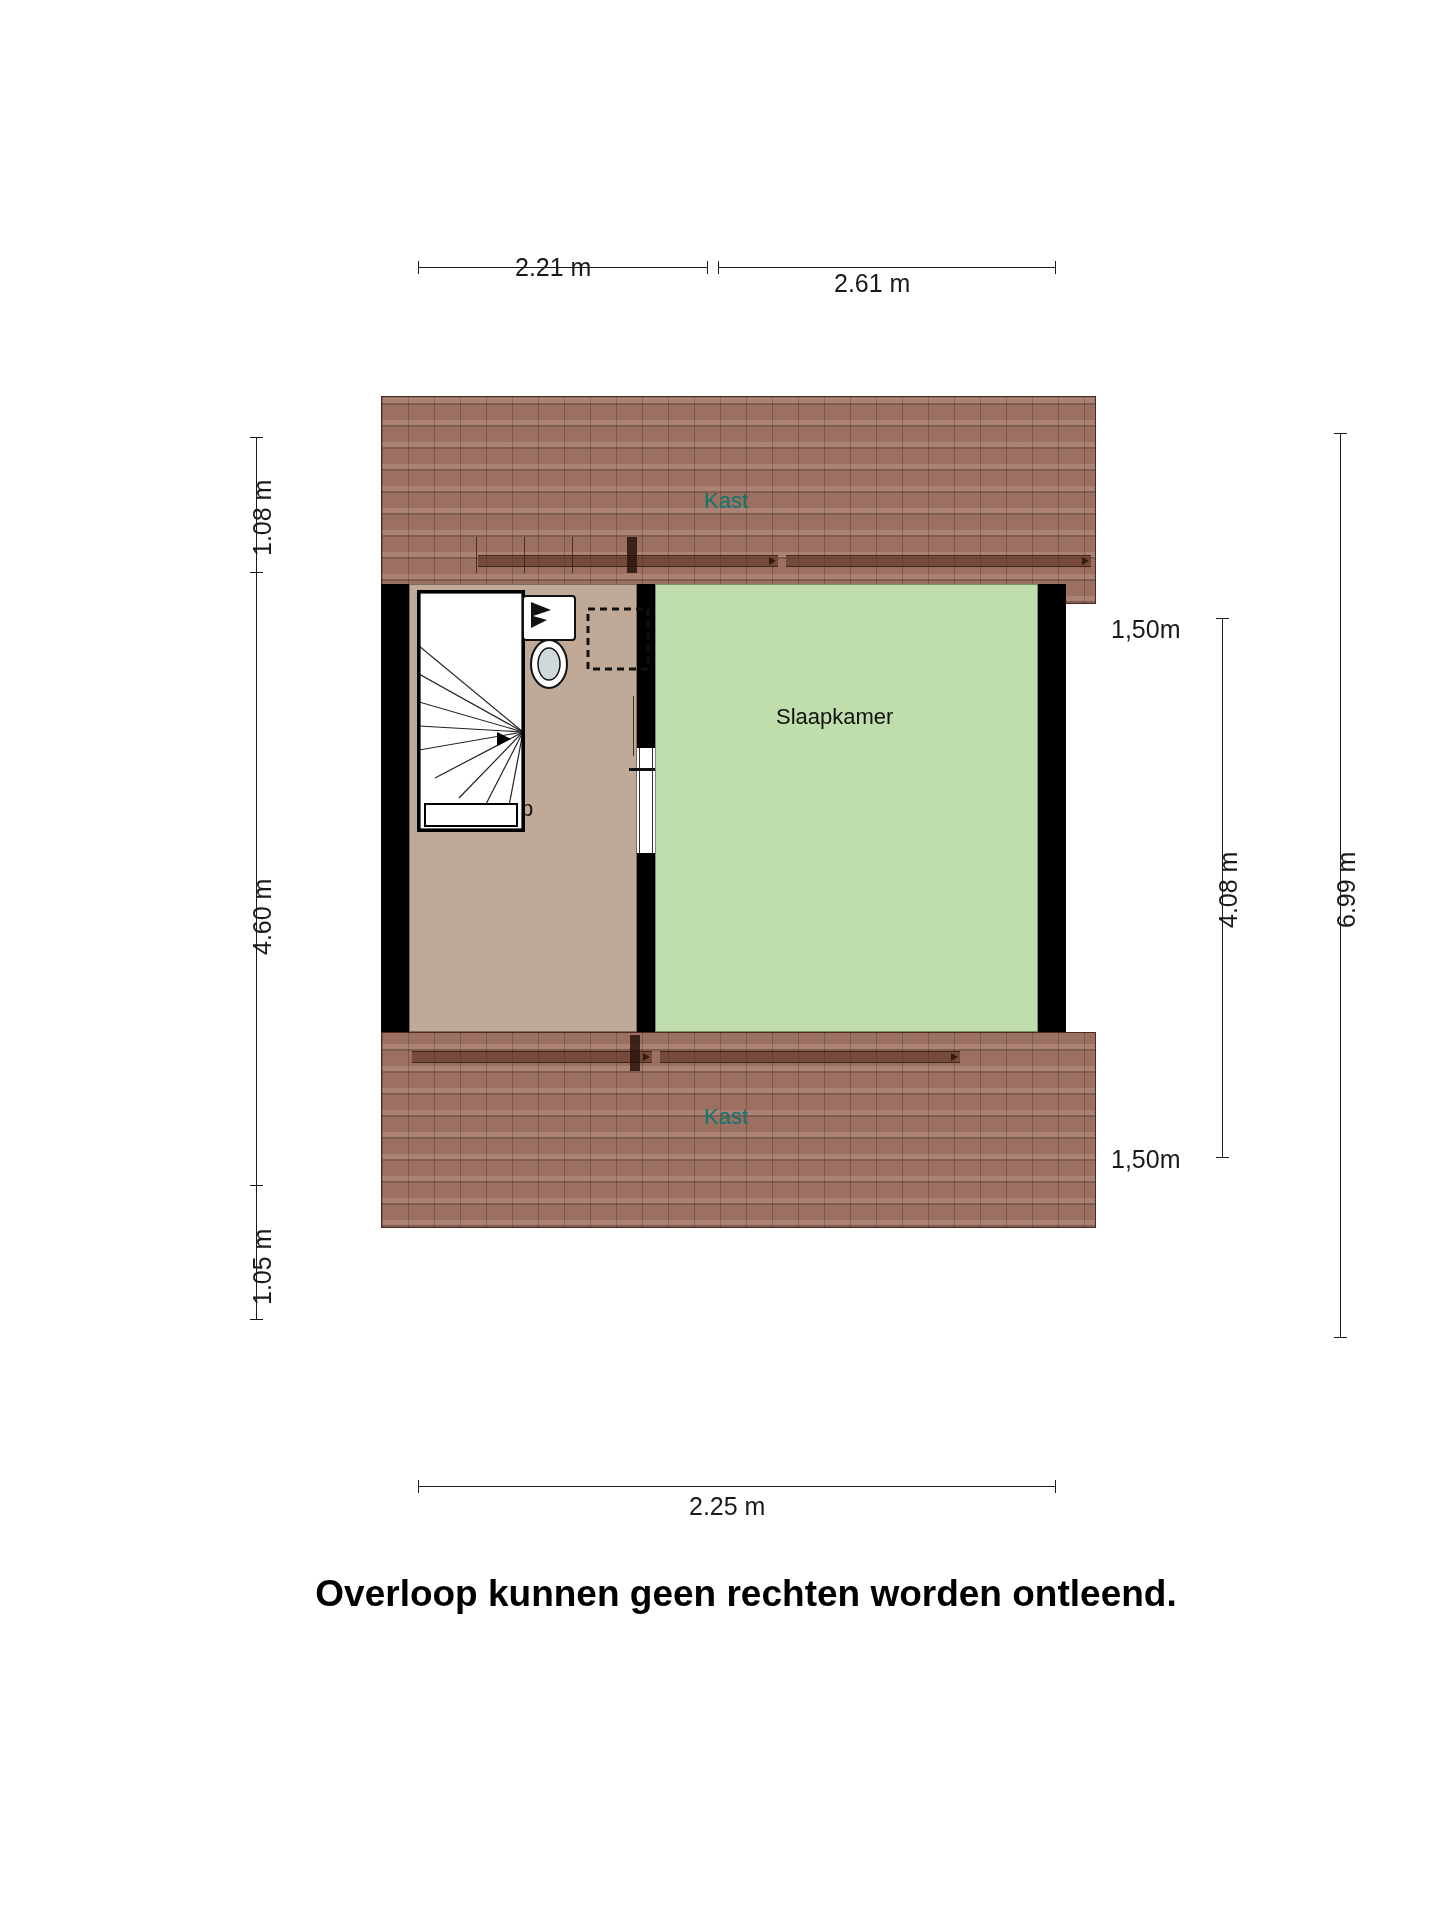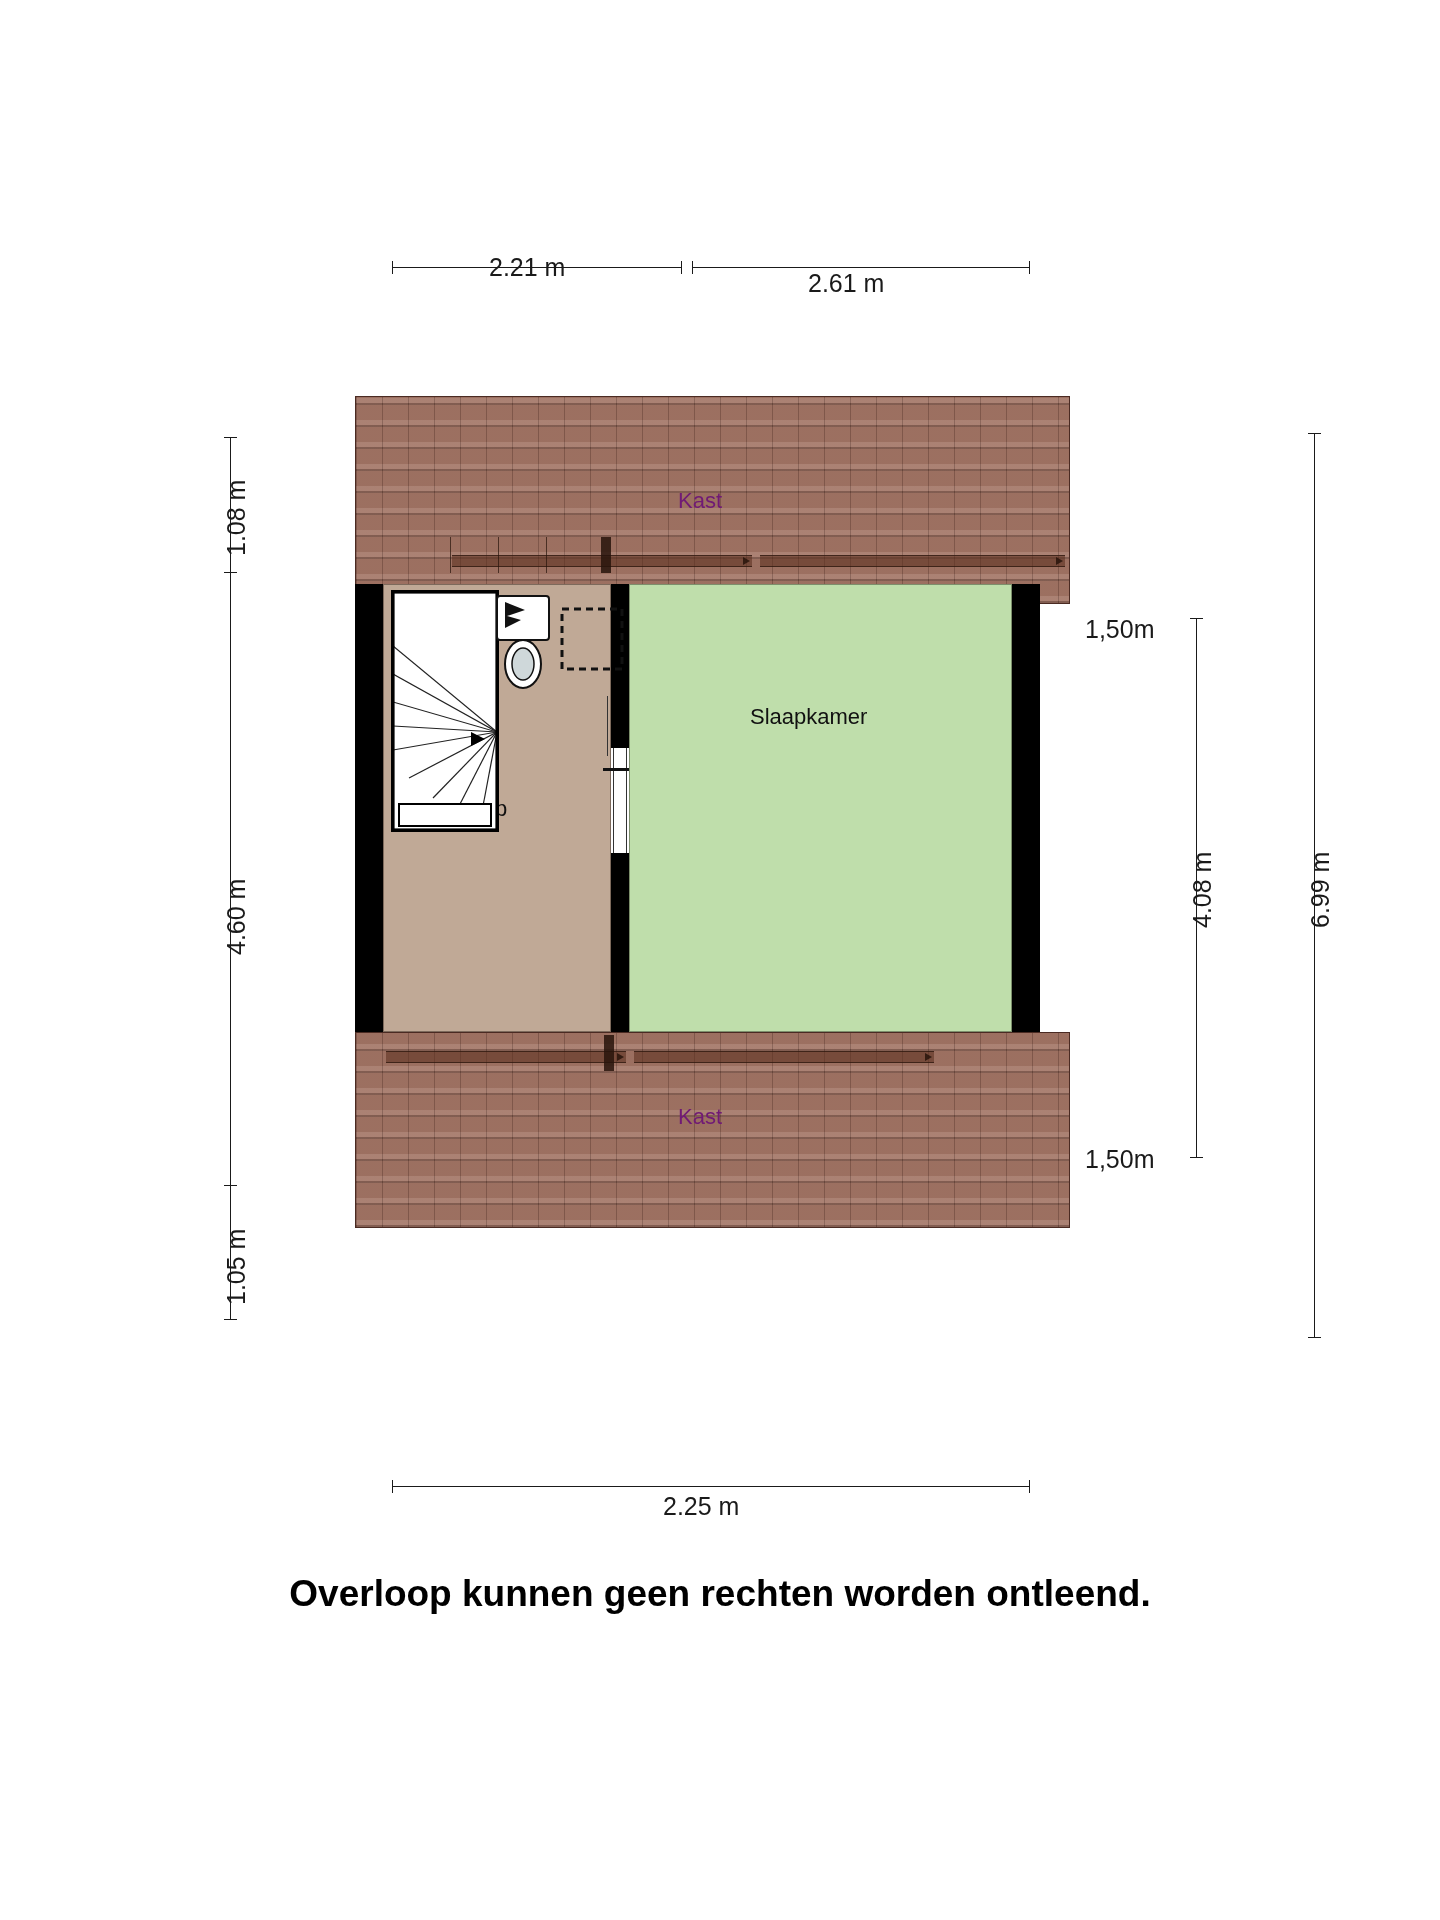--- a/index.html
+++ b/index.html
@@ -7,20 +7,21 @@
     margin: 0; padding: 0;
     background: #ffffff;
     font-family: "Liberation Sans", sans-serif;
   }
   #page {
     position: relative;
     width: 1388px;
     height: 1920px;
     background: #ffffff;
     overflow: hidden;
+    margin-left: 26px;
   }
 
   
   .dim-label {
     position: absolute;
     font-size: 25px;
     color: #1a1a1a;
     white-space: nowrap;
     font-family: "Liberation Sans", sans-serif;
   }
@@ -98,21 +99,21 @@
   .room-label {
     position: absolute;
     font-size: 22px;
     color: #111;
     white-space: nowrap;
     font-family: "Liberation Sans", sans-serif;
   }
   .roof-label {
     position: absolute;
     font-size: 22px;
-    color: #701a75;
+    color: #0f766e;
     white-space: nowrap;
     font-family: "Liberation Sans", sans-serif;
   }
 
   
   #stairs {
     position: absolute;
     background: #ffffff;
     border: 2px solid #000;
   }

